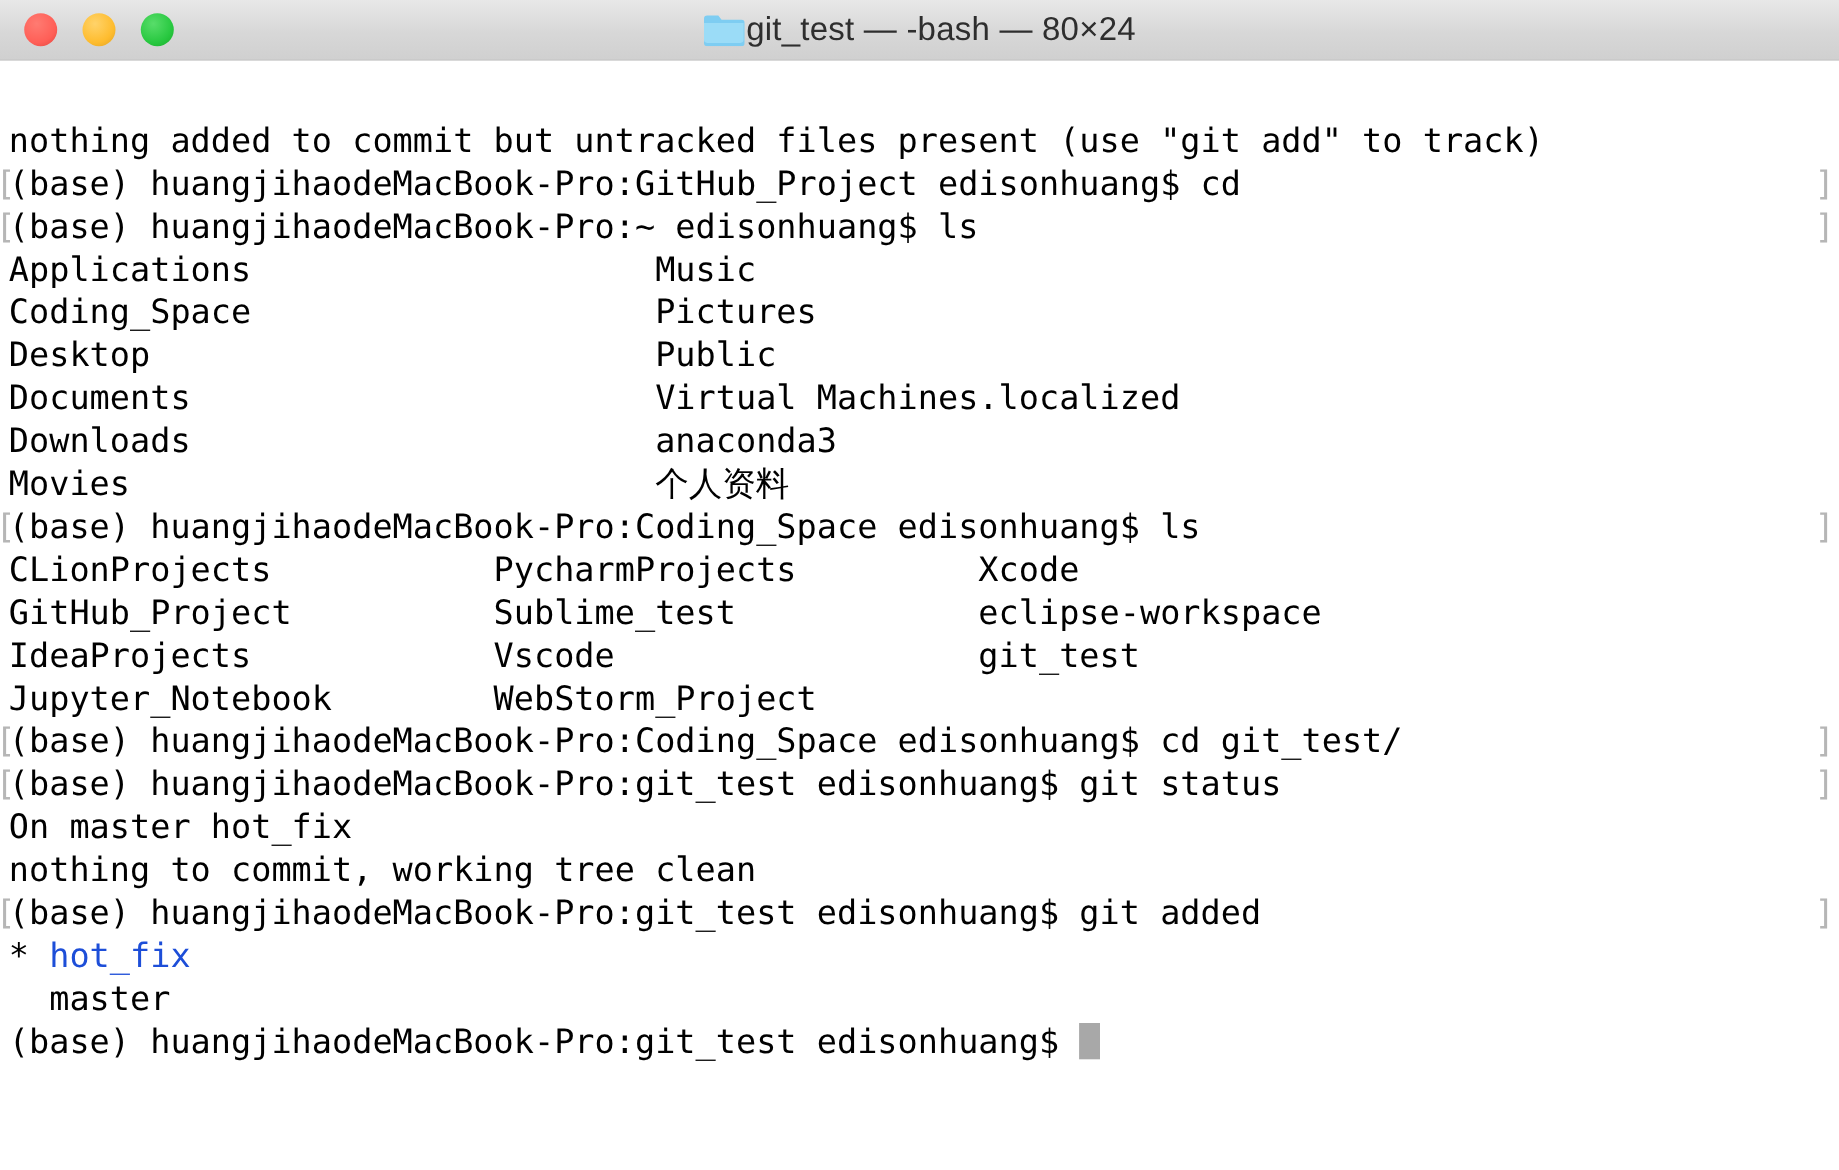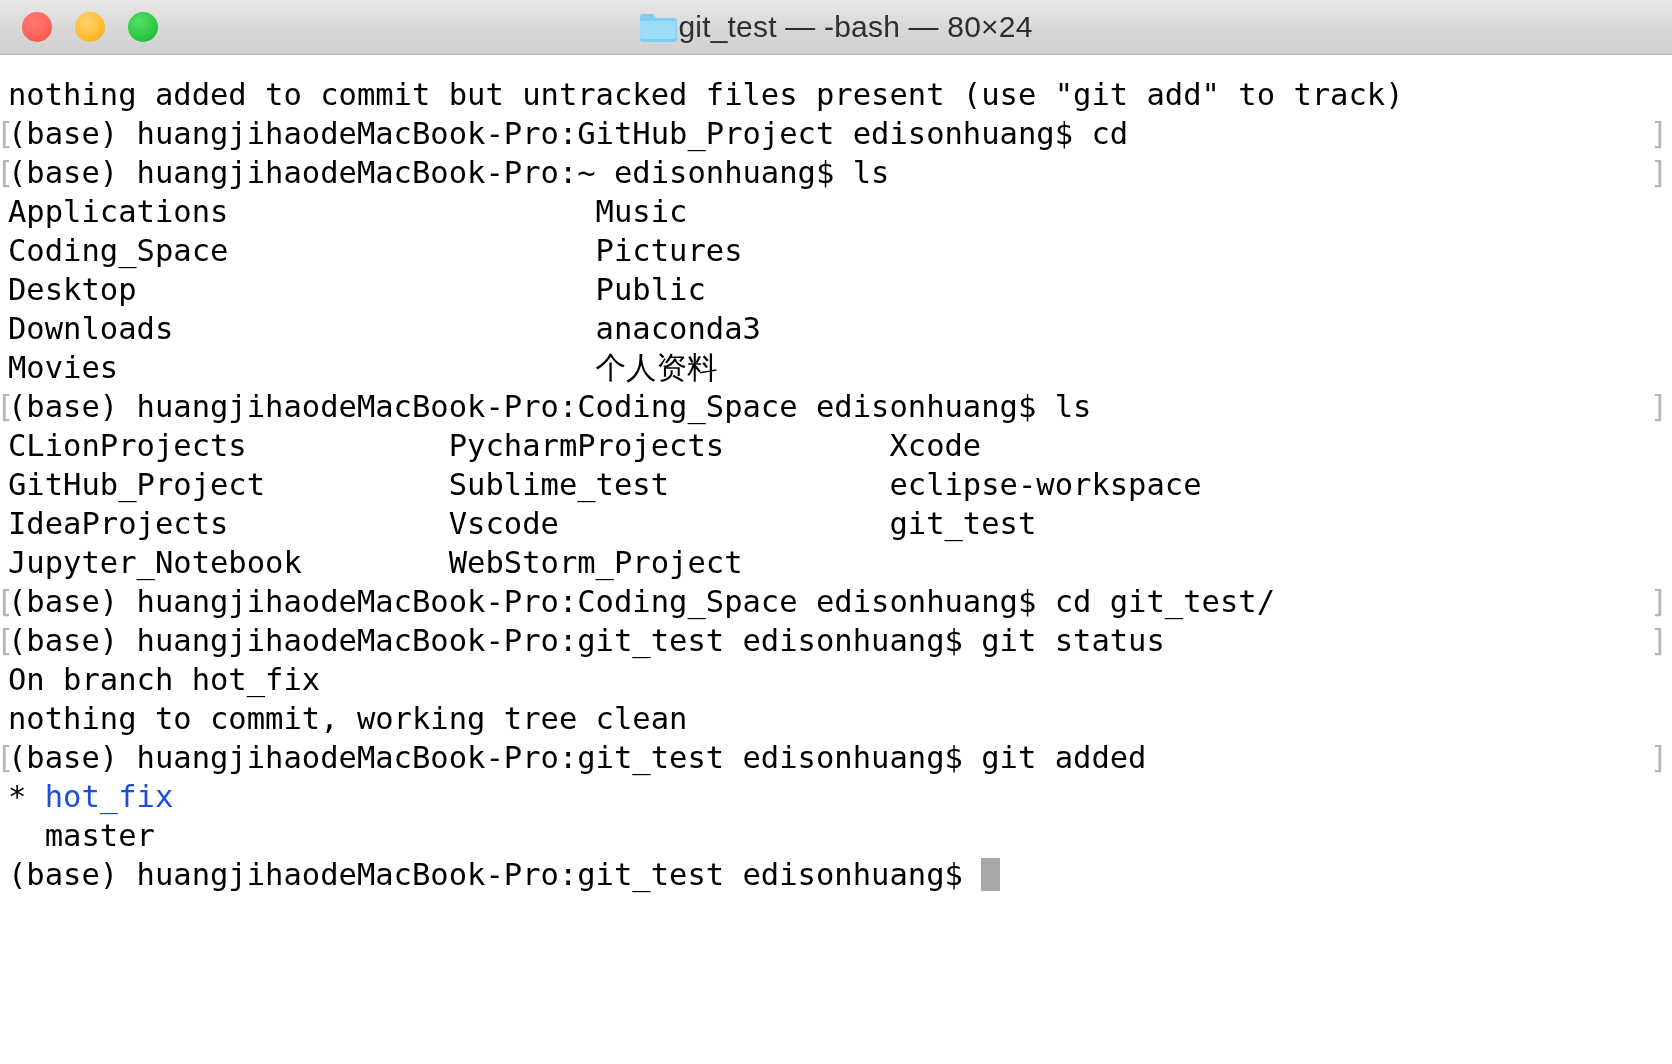--- a/index.html
+++ b/index.html
@@ -78,20 +78,21 @@
   }
 
   
   .terminal {
     flex: 1 1 auto;
     position: relative;
     background: #ffffff;
     overflow: hidden;
     padding-top: 20px;
     box-sizing: border-box;
+    margin-top: 34px;
   }
   .line {
     position: relative;
     height: 39px;
     line-height: 39px;
     font-size: 30.5px;
     color: #000000;
     white-space: pre;
     padding-left: 8px;
     box-sizing: border-box;
@@ -146,30 +147,31 @@
     </div>
   </div>
 
   <div class="terminal" id="terminal-output">
       <div class="line"><span>nothing added to commit but untracked files present (use "git add" to track)</span></div>
       <div class="line marked"><span>(base) huangjihaodeMacBook-Pro:GitHub_Project edisonhuang$ cd</span></div>
       <div class="line marked"><span>(base) huangjihaodeMacBook-Pro:~ edisonhuang$ ls</span></div>
       <div class="line"><span>Applications                    Music</span></div>
       <div class="line"><span>Coding_Space                    Pictures</span></div>
       <div class="line"><span>Desktop                         Public</span></div>
+      <div class="line"><span>Documents                       Virtual Machines.localized</span></div>
       <div class="line"><span>Downloads                       anaconda3</span></div>
       <div class="line"><span>Movies                          个人资料</span></div>
       <div class="line marked"><span>(base) huangjihaodeMacBook-Pro:Coding_Space edisonhuang$ ls</span></div>
       <div class="line"><span>CLionProjects           PycharmProjects         Xcode</span></div>
       <div class="line"><span>GitHub_Project          Sublime_test            eclipse-workspace</span></div>
       <div class="line"><span>IdeaProjects            Vscode                  git_test</span></div>
       <div class="line"><span>Jupyter_Notebook        WebStorm_Project</span></div>
       <div class="line marked"><span>(base) huangjihaodeMacBook-Pro:Coding_Space edisonhuang$ cd git_test/</span></div>
       <div class="line marked"><span>(base) huangjihaodeMacBook-Pro:git_test edisonhuang$ git status</span></div>
-      <div class="line"><span>On branch hot_fix</span></div>
+      <div class="line"><span>On master hot_fix</span></div>
       <div class="line"><span>nothing to commit, working tree clean</span></div>
       <div class="line marked"><span>(base) huangjihaodeMacBook-Pro:git_test edisonhuang$ git added</span></div>
       <div class="line"><span>* </span><span class="green">hot_fix</span></div>
       <div class="line"><span>  master</span></div>
       <div class="line"><span>(base) huangjihaodeMacBook-Pro:git_test edisonhuang$ </span><span class="cursor"></span></div>
     </div>
 
 </div>
 
 </body></html>

